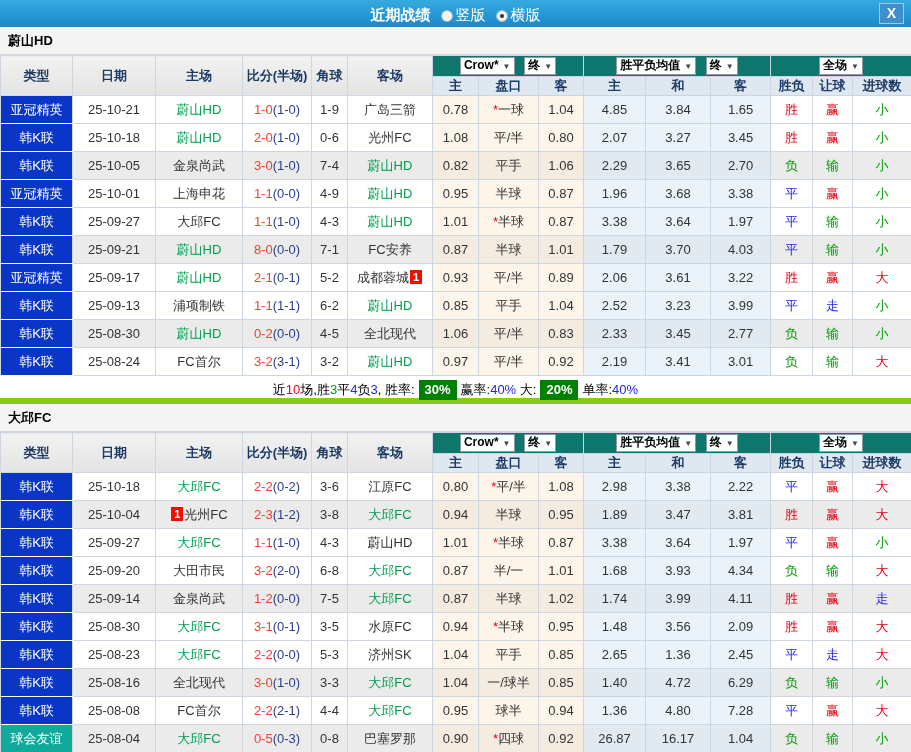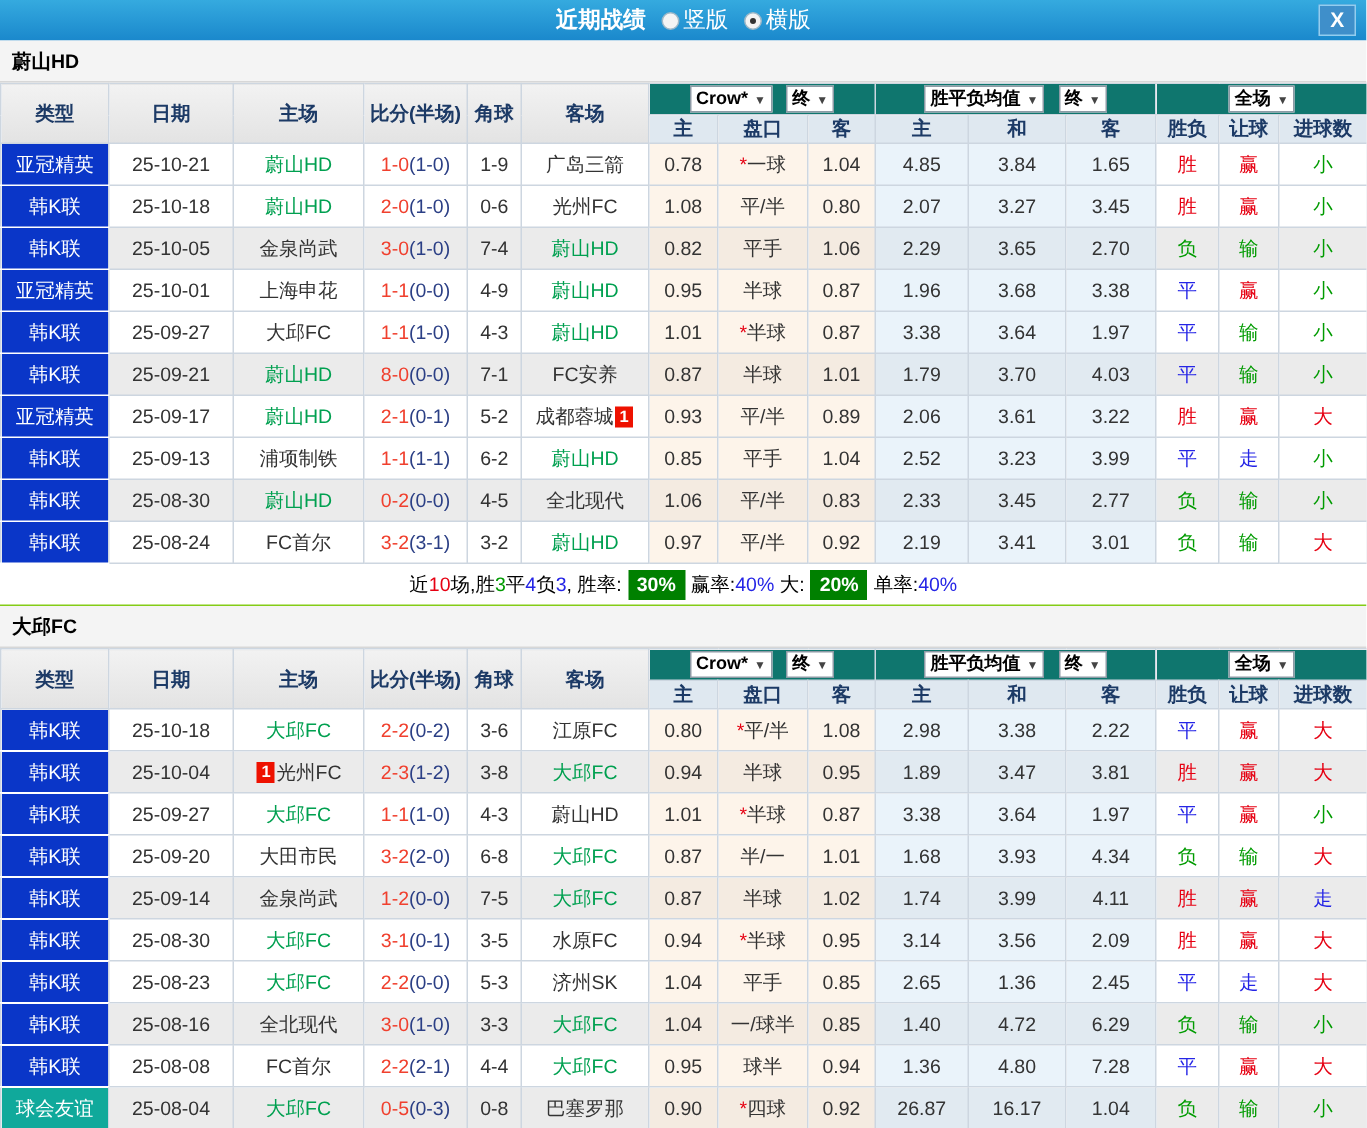--- a/index.html
+++ b/index.html
@@ -54,21 +54,21 @@
   .star { color: #e60012; }
   td.r-red span { color: #e60012; }
   td.r-green span { color: #009b00; }
   td.r-blue span { color: #2525e6; }
   .badge { display: inline-block; background: #ee1100; color: #fff; font-size: 11px;
     font-weight: bold; width: 12px; height: 14px; line-height: 14px; text-align: center;
     vertical-align: 1px; }
   td .badge { margin: 0 1px; }
   
   .summary { height: 28px; line-height: 27px; text-align: center; font-size: 13px;
-    background: #fff; border-bottom: 1px solid #84cc16; color: #000; }
+    background: #fff; border-bottom: 6px solid #84cc16; color: #000; }
   .summary .red { color: #e60012; }
   .summary .green { color: #009b00; }
   .summary .blue { color: #2525e6; }
   .pct-badge { display: inline-block; background: #008000; color: #fff; font-weight: bold;
     padding: 1px 6px; margin: 0 4px; line-height: 18px; }
 </style>
 </head>
 <body>
 
 <div class="titlebar">
@@ -451,21 +451,21 @@
         <tr>
           <td class="type blue"><span>韩K联</span></td>
           <td class=""><span>25-08-30</span></td>
           <td class=""><span class="focus">大邱FC</span></td>
           <td class=""><span class="sc">3-1</span><span class="half">(0-1)</span></td>
           <td class=""><span>3-5</span></td>
           <td class=""><span class="">水原FC</span></td>
           <td class="crow"><span>0.94</span></td>
           <td class="crow"><span class="star">*</span><span>半球</span></td>
           <td class="crow"><span>0.95</span></td>
-          <td class="eur"><span>3.14</span></td>
+          <td class="eur"><span>1.48</span></td>
           <td class="eur"><span>3.56</span></td>
           <td class="eur"><span>2.09</span></td>
           <td class="r-red"><span>胜</span></td>
           <td class="r-red"><span>赢</span></td>
           <td class="r-red"><span>大</span></td>
         </tr>
         <tr>
           <td class="type blue"><span>韩K联</span></td>
           <td class=""><span>25-08-23</span></td>
           <td class=""><span class="focus">大邱FC</span></td>

